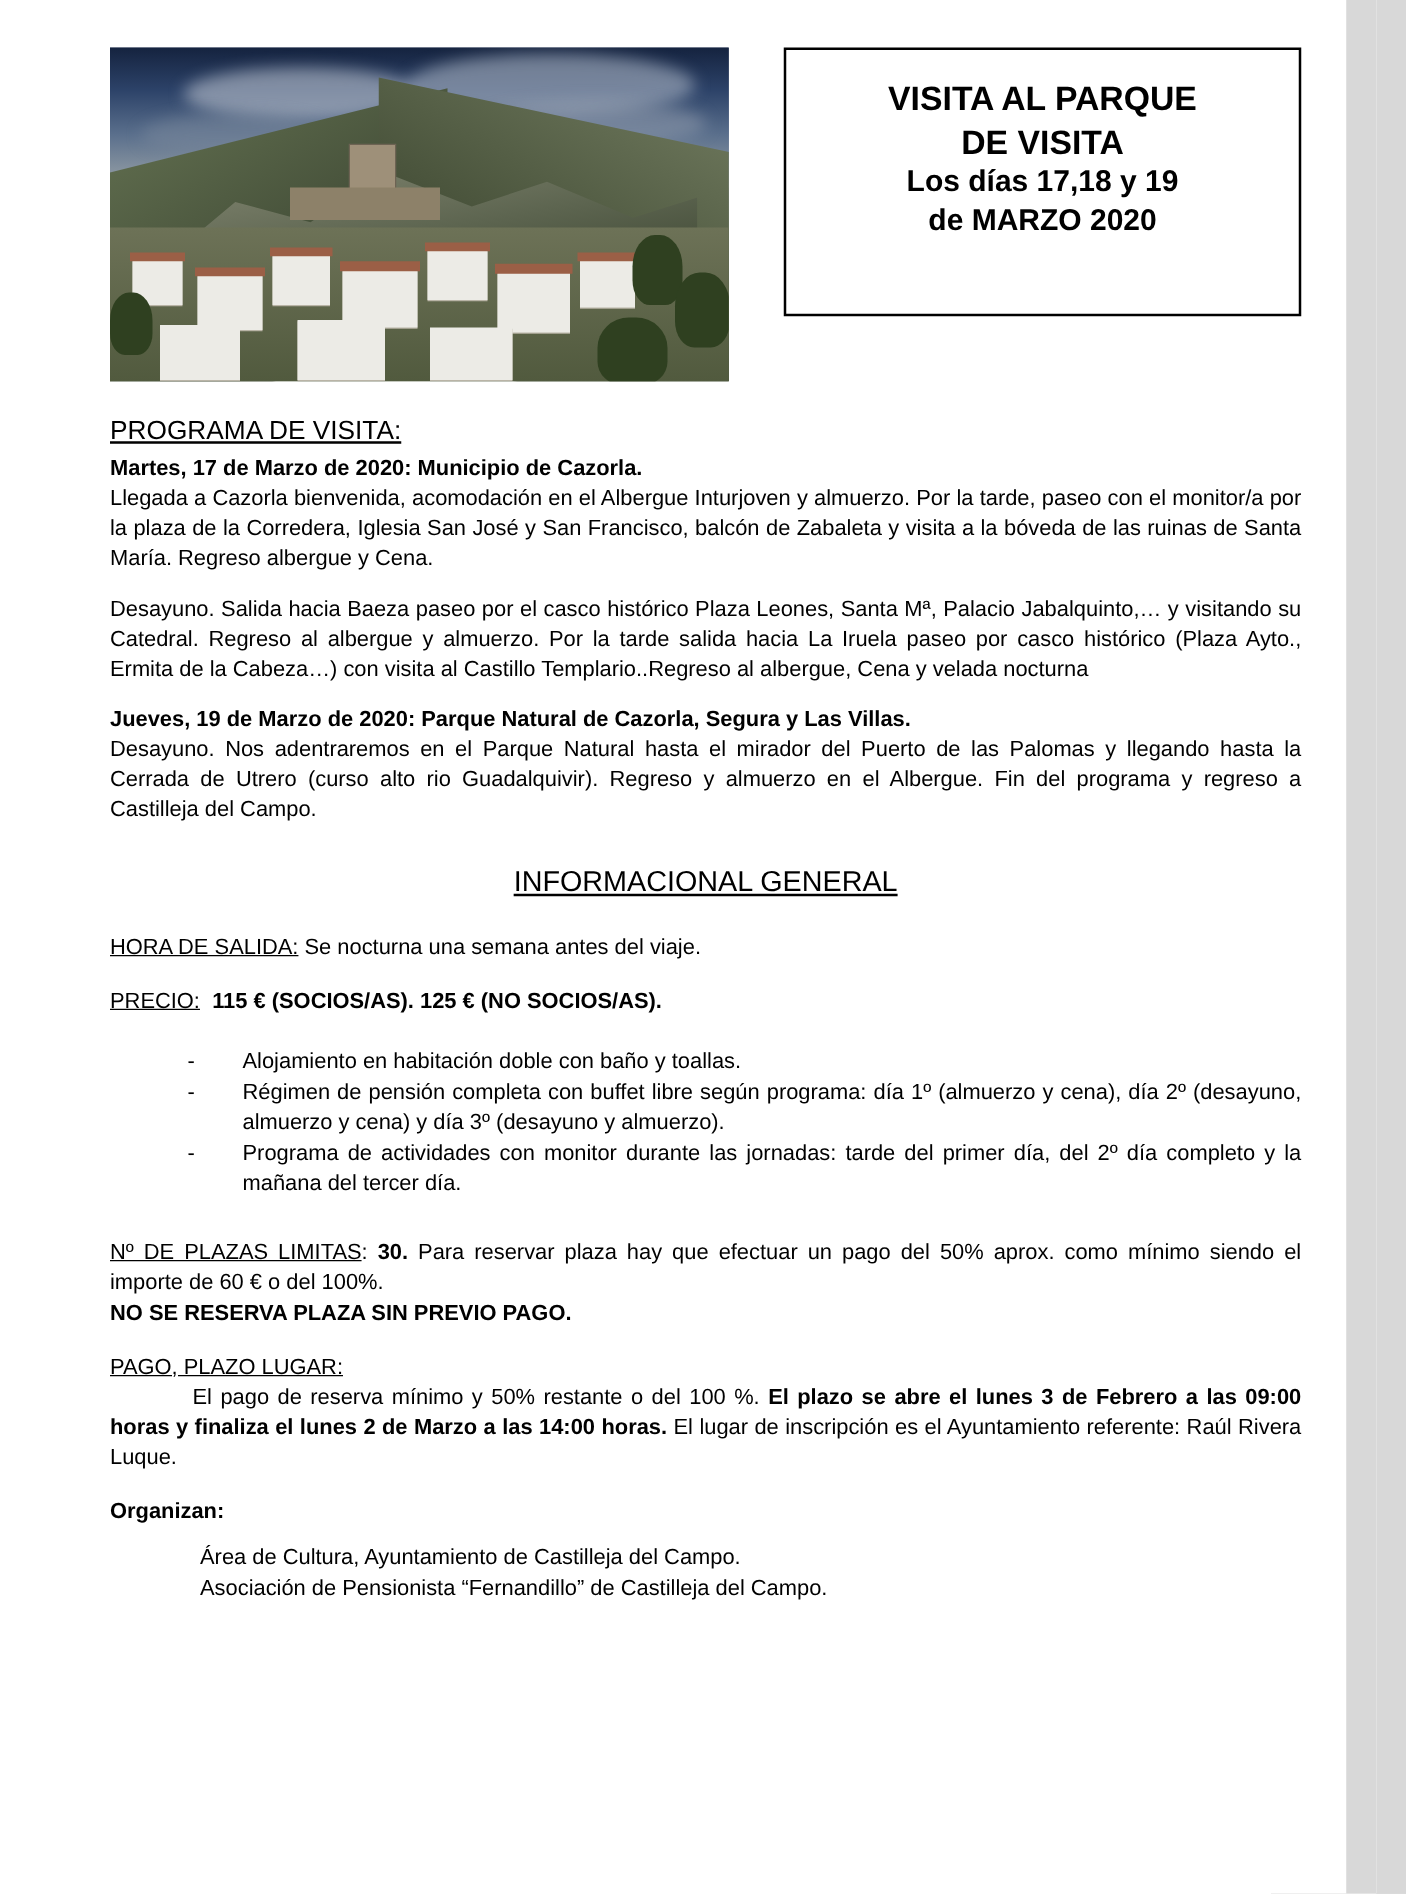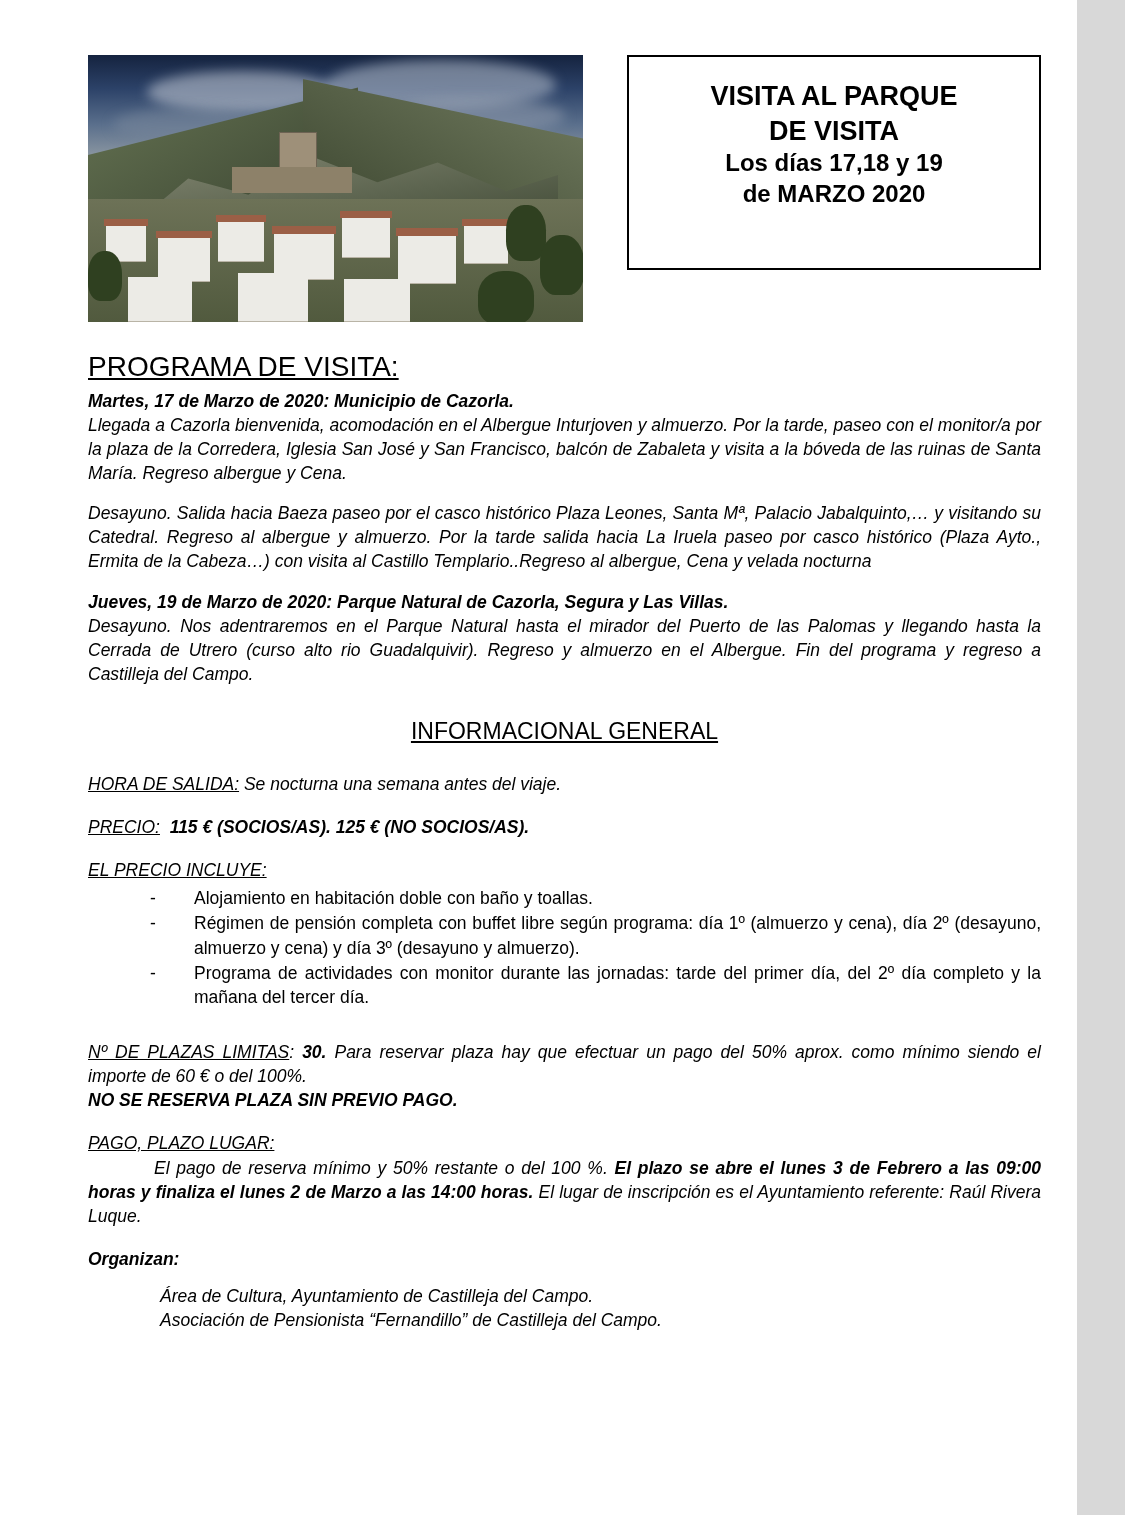--- a/index.html
+++ b/index.html
@@ -24,21 +24,21 @@
   .page-edge {
     position: absolute;
     top: 0;
     right: 0;
     width: 24px;
     height: 1515px;
     background: #d8d8d8;
   }
   .content {
     position: relative;
-    padding: 55px 60px 0 88px;
+    padding: 38px 60px 0 88px;
     box-sizing: border-box;
   }
 
   
   .header {
     display: flex;
     align-items: flex-start;
     gap: 44px;
   }
   .photo {
@@ -132,36 +132,35 @@
   .title-box .line4, .title-box .line5 { font-size: 24px; }
 
   
   .doc {
     margin-top: 26px;
     font-size: 17.5px;
     line-height: 1.38;
     color: #000;
   }
   h2.section {
-    font-size: 28px;
+    font-size: 21px;
     font-weight: normal;
     text-decoration: underline;
     margin: 0 0 2px 0;
   }
   h2.center {
     text-align: center;
     font-size: 23px;
     font-weight: normal;
     text-decoration: underline;
     margin: 30px 0 24px 0;
   }
   p {
     margin: 0 0 0 0;
     text-align: justify;
-    font-style: italic;
   }
   p.block { margin-bottom: 16px; }
   .b { font-weight: bold; }
   .u { text-decoration: underline; }
   ul.dashes {
     list-style: none;
     margin: 4px 0 12px 0;
     padding: 0 0 0 62px;
   }
   ul.dashes li {
@@ -251,21 +250,20 @@
       </p>
 
       <div class="gap-md"></div>
 
       <p>
         <span class="u">PRECIO:</span>&nbsp;&nbsp;<span class="b">115 € (SOCIOS/AS). 125 €  (NO SOCIOS/AS).</span>
       </p>
 
       <div class="gap-md"></div>
 
-      <p class="u"> EL PRECIO INCLUYE:</p>
 
       <ul class="dashes">
         <li>Alojamiento en habitación doble con baño y toallas.</li>
         <li>Régimen de pensión completa con buffet libre según programa: día 1º (almuerzo y cena), día 2º (desayuno, almuerzo y cena) y día 3º (desayuno y almuerzo).</li>
         <li>Programa de actividades con monitor durante las jornadas: tarde del primer día, del 2º día completo y la mañana del tercer día.</li>
       </ul>
 
       <div class="gap-md"></div>
 
       <p>

